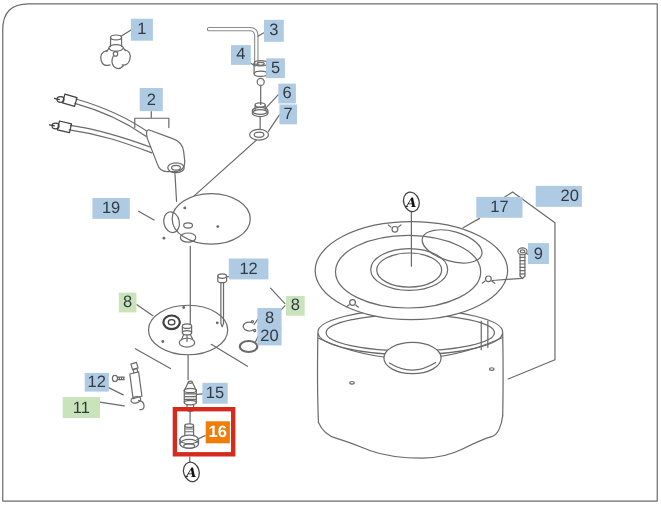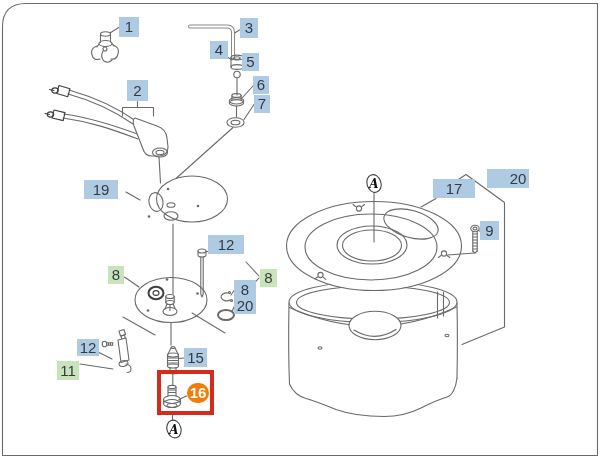--- a/index.html
+++ b/index.html
@@ -230,20 +230,20 @@
 <div class="chip" style="left:242px;top:53px;width:17px;height:18px;line-height:18px;">5</div>
 <div class="chip" style="left:253px;top:76px;width:16px;height:18px;line-height:18px;">6</div>
 <div class="chip" style="left:254px;top:95px;width:16px;height:18px;line-height:18px;">7</div>
 <div class="chip" style="left:84px;top:180px;width:34px;">19</div>
 <div class="chip" style="left:208px;top:235px;width:36px;">12</div>
 <div class="chip green" style="left:108px;top:266px;width:16px;height:18px;line-height:18px;">8</div>
 <div class="chip" style="left:234px;top:280px;width:22px;">8</div>
 <div class="chip green" style="left:260px;top:269px;width:17px;height:18px;line-height:18px;">8</div>
 <div class="chip" style="left:234px;top:297px;width:22px;height:17px;line-height:17px;">20</div>
 <div class="chip" style="left:77px;top:339px;width:22px;height:17px;line-height:17px;">12</div>
-<div class="chip green" style="left:57px;top:361px;width:22px;">11</div>
+<div class="chip green" style="left:57px;top:361px;width:34px;">11</div>
 <div class="chip" style="left:184px;top:348px;width:23px;">15</div>
-<div class="chip orange" style="left:187px;top:383px;width:22px;height:20px;line-height:20px;border-radius:10px;">16</div>
+<div class="chip orange" style="left:187px;top:383px;width:22px;height:20px;line-height:20px;">16</div>
 <div class="chip" style="left:433px;top:179px;width:42px;">17</div>
 <div class="chip" style="left:487px;top:169px;width:22px;padding-left:20px;">20</div>
 <div class="chip" style="left:480px;top:221px;width:19px;">9</div>
 
 </div>
 
 </body></html>

